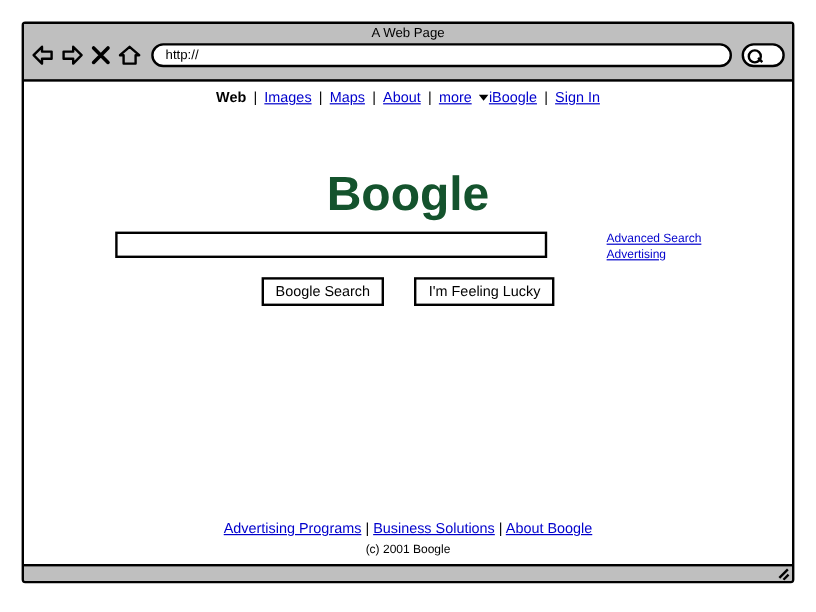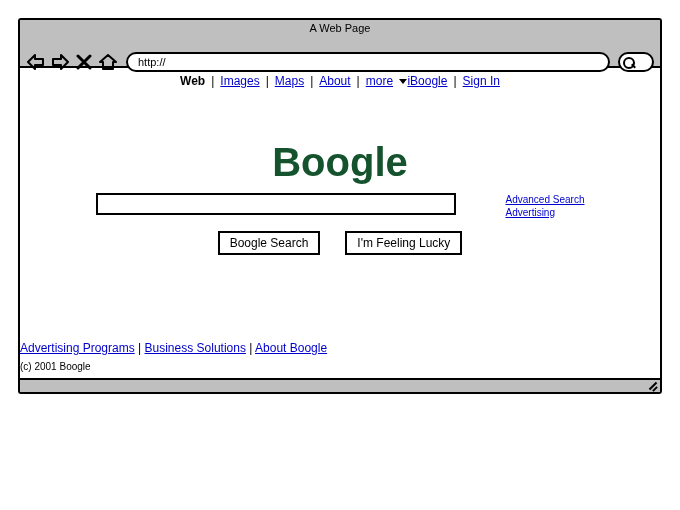--- a/index.html
+++ b/index.html
@@ -7,21 +7,21 @@
     font-family: "Comic Sans MS", "Segoe UI", sans-serif;
     background: #fff;
     width: 680px;
     height: 510px;
     overflow: hidden;
     position: relative;
     padding: 18px;
   }
   .window {
     width: 644px;
-    height: 376px;
+    height: 468px;
     border: 2px solid #000;
     border-radius: 3px;
     background: #fff;
     overflow: hidden;
     display: flex;
     flex-direction: column;
   }
   .titlebar {
     background: #bfbfbf;
     height: 48px;
@@ -53,21 +53,21 @@
   .url-bar {
     flex: 1;
     height: 20px;
     border: 2px solid #000;
     border-radius: 10px;
     background: #fff;
     padding: 0 10px;
     font-size: 11px;
     line-height: 16px;
     color: #000;
-    margin: 16px 4px;
+    margin: 0 4px;
   }
   .search-oval {
     width: 36px;
     height: 20px;
     border: 2px solid #000;
     border-radius: 10px;
     background: #fff;
     position: relative;
     cursor: pointer;
   }
@@ -170,21 +170,21 @@
   .btn {
     border: 2px solid #000;
     background: #fff;
     padding: 3px 10px;
     font-size: 12px;
     font-family: inherit;
     cursor: pointer;
   }
   .footer {
     padding-bottom: 6px;
-    text-align: left;
+    text-align: center;
   }
   .footer-links {
     font-size: 12px;
     margin-bottom: 6px;
   }
   .footer-links a {
     color: #0000cc;
     text-decoration: underline;
     cursor: pointer;
   }

